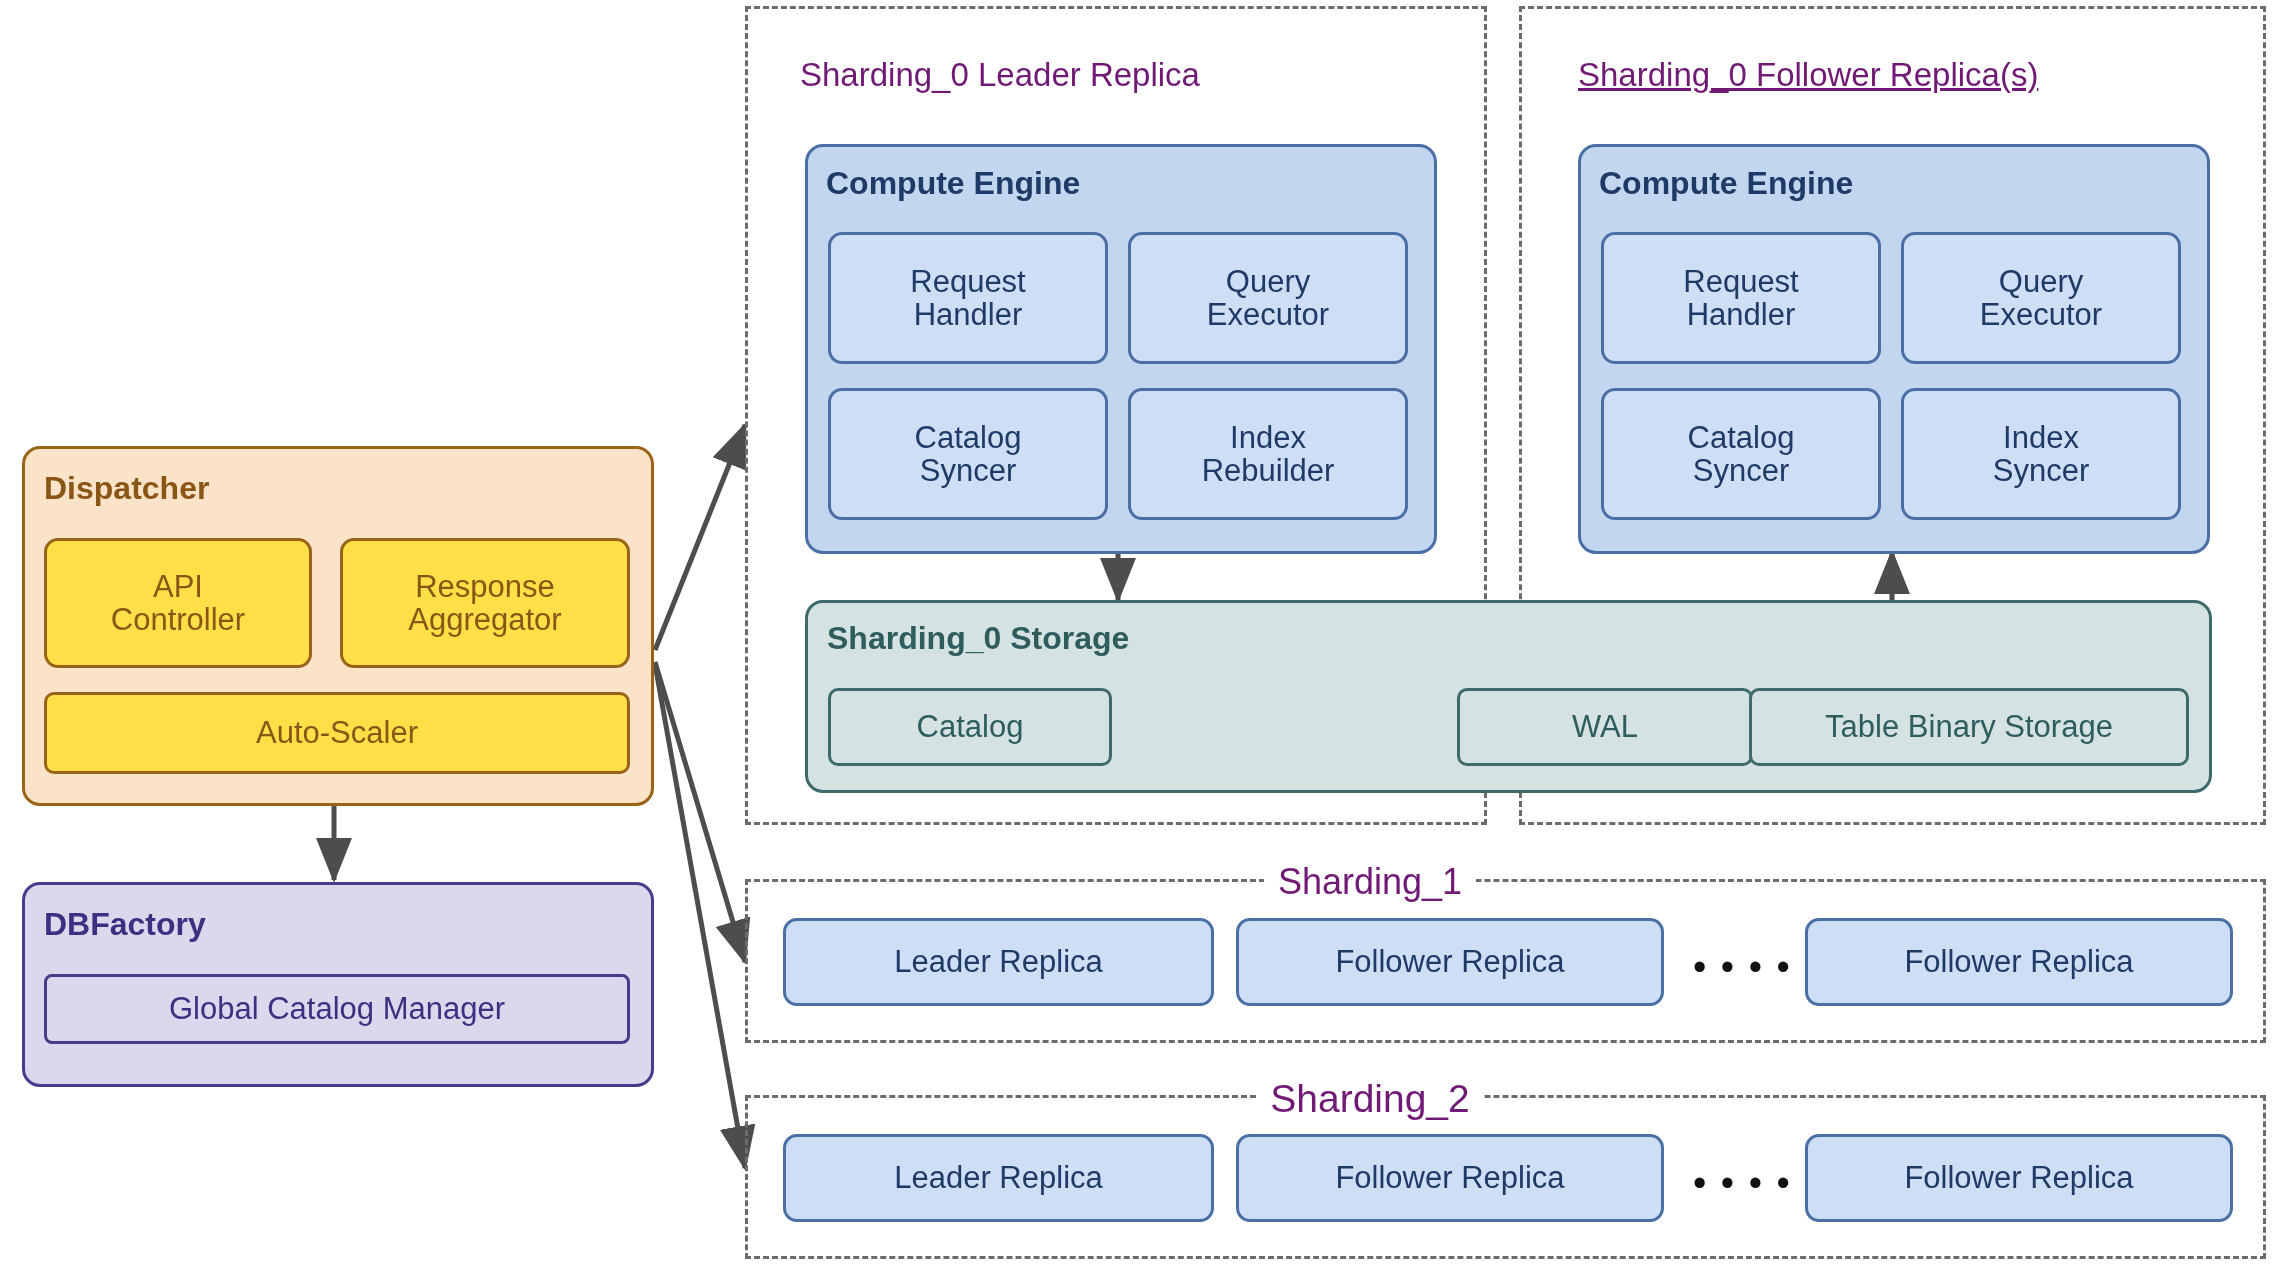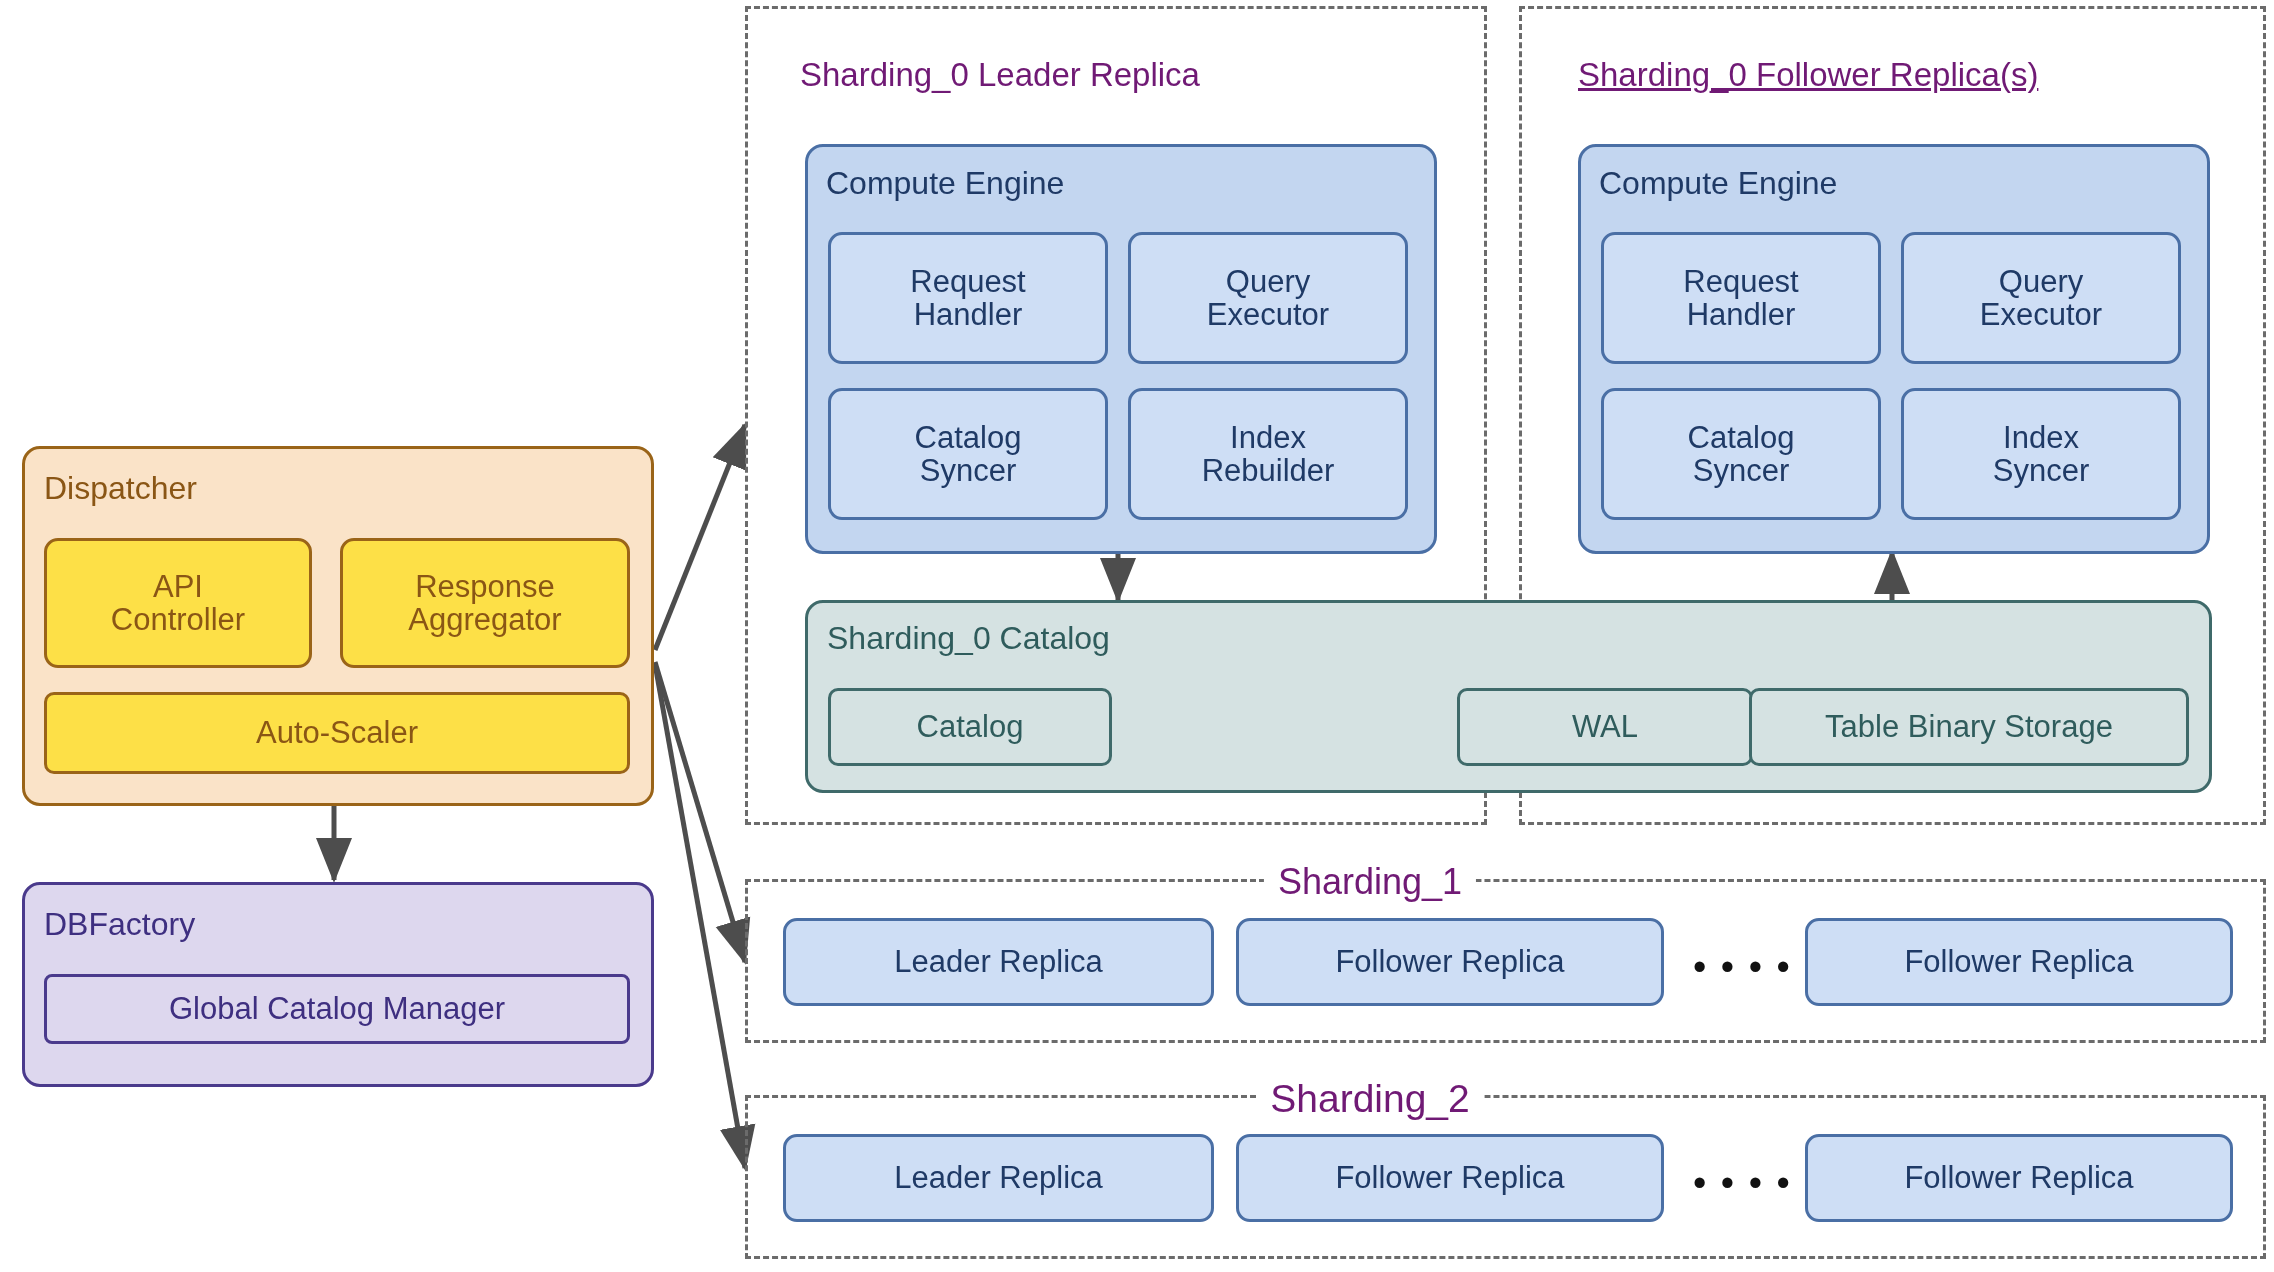--- a/index.html
+++ b/index.html
@@ -66,20 +66,21 @@
 
   
   .purple-outer{background:#ddd7ee;border-color:#4a3a8c;}
   .purple-inner{background:#ddd7ee;border-color:#4a3a8c;}
   .purple-text{color:#3e2f80;}
 
   .hdr{
     position:absolute;
     font-size:32px;
     white-space:nowrap;
+    font-weight:bold;
   }
 
   .center{
     align-items:center;
     justify-content:center;
   }
 
   .ellipsis-dots{
     position:absolute;
     font-size:44px;
@@ -163,21 +164,21 @@
   <div class="abs box blue-inner center" style="left:1601px;top:388px;width:280px;height:132px;">
     <span class="box-label blue-text">Catalog
 Syncer</span>
   </div>
   <div class="abs box blue-inner center" style="left:1901px;top:388px;width:280px;height:132px;">
     <span class="box-label blue-text">Index
 Syncer</span>
   </div>
 
   <div class="abs box teal-outer" style="left:805px;top:600px;width:1407px;height:193px;border-radius:18px;"></div>
-  <div class="hdr teal-text" style="left:827px;top:620px;">Sharding_0 Catalog</div>
+  <div class="hdr teal-text" style="left:827px;top:620px;">Sharding_0 Storage</div>
 
   <div class="abs box teal-inner center" style="left:828px;top:688px;width:284px;height:78px;border-radius:10px;">
     <span class="box-label teal-text">Catalog</span>
   </div>
   <div class="abs box teal-inner center" style="left:1442px;top:688px;width:296px;height:78px;border-radius:10px;margin-left:15px;">
     <span class="box-label teal-text">WAL</span>
   </div>
   <div class="abs box teal-inner center" style="left:1749px;top:688px;width:440px;height:78px;border-radius:10px;">
     <span class="box-label teal-text">Table Binary Storage</span>
   </div>

